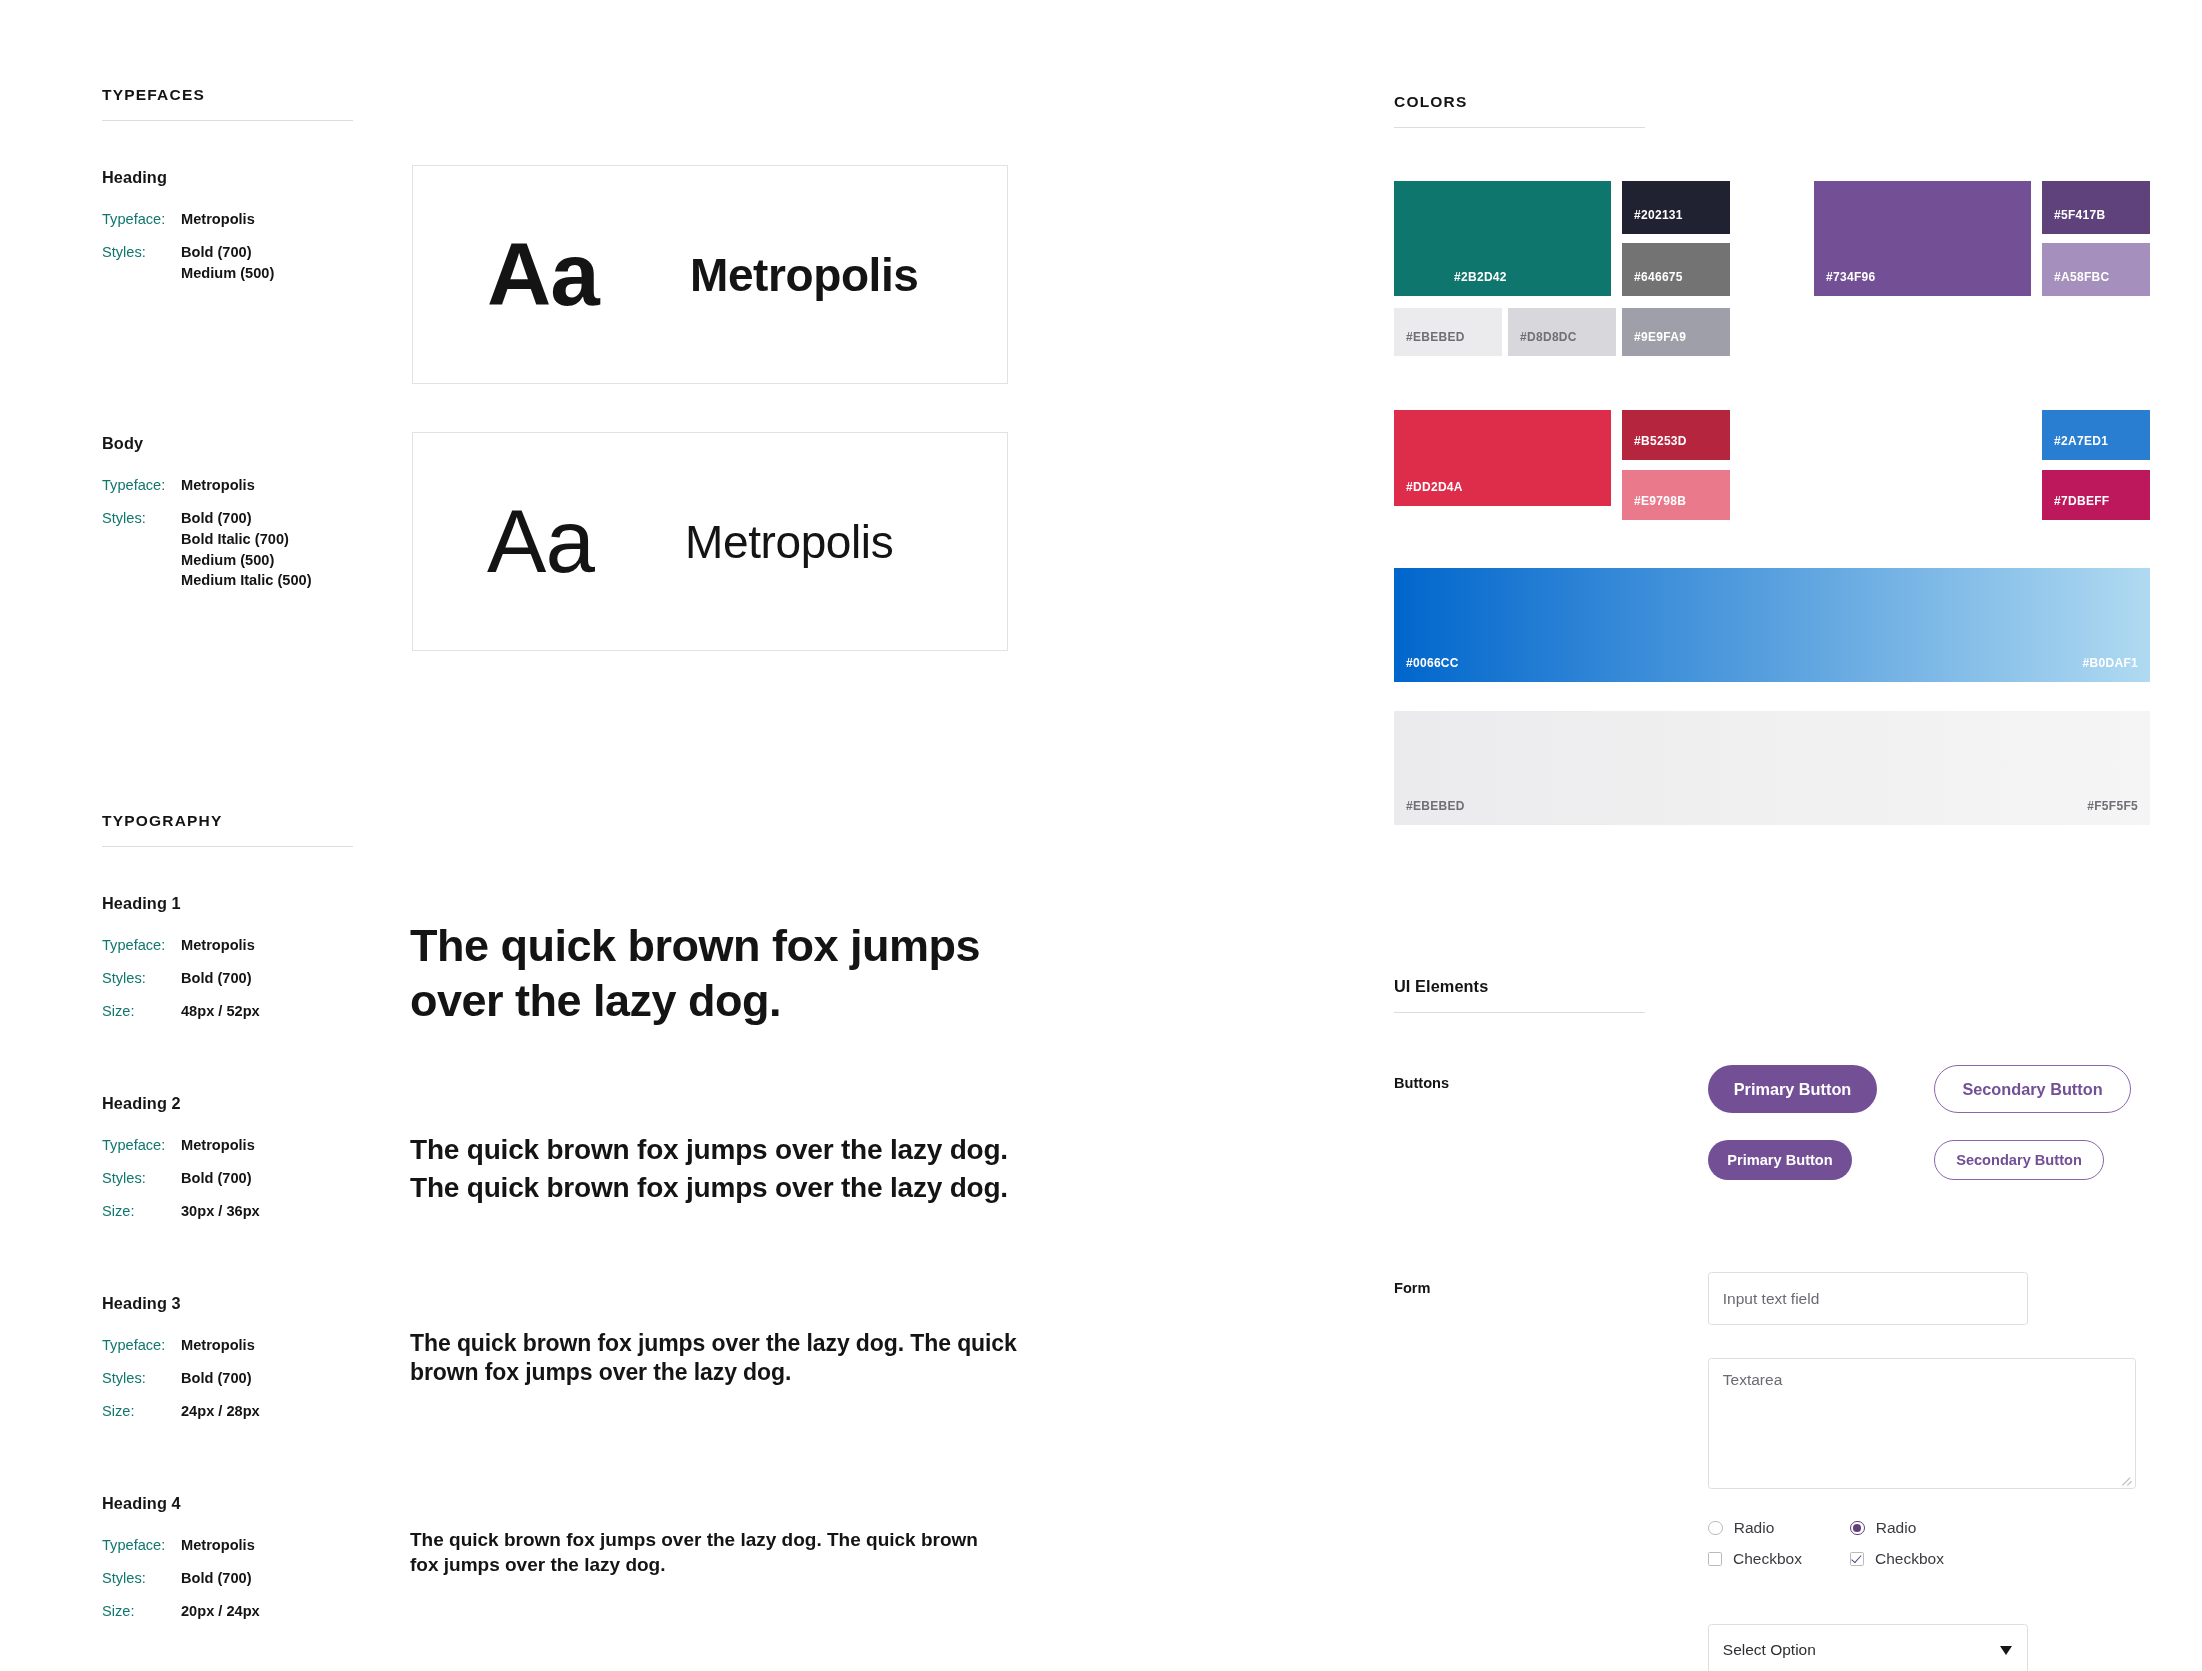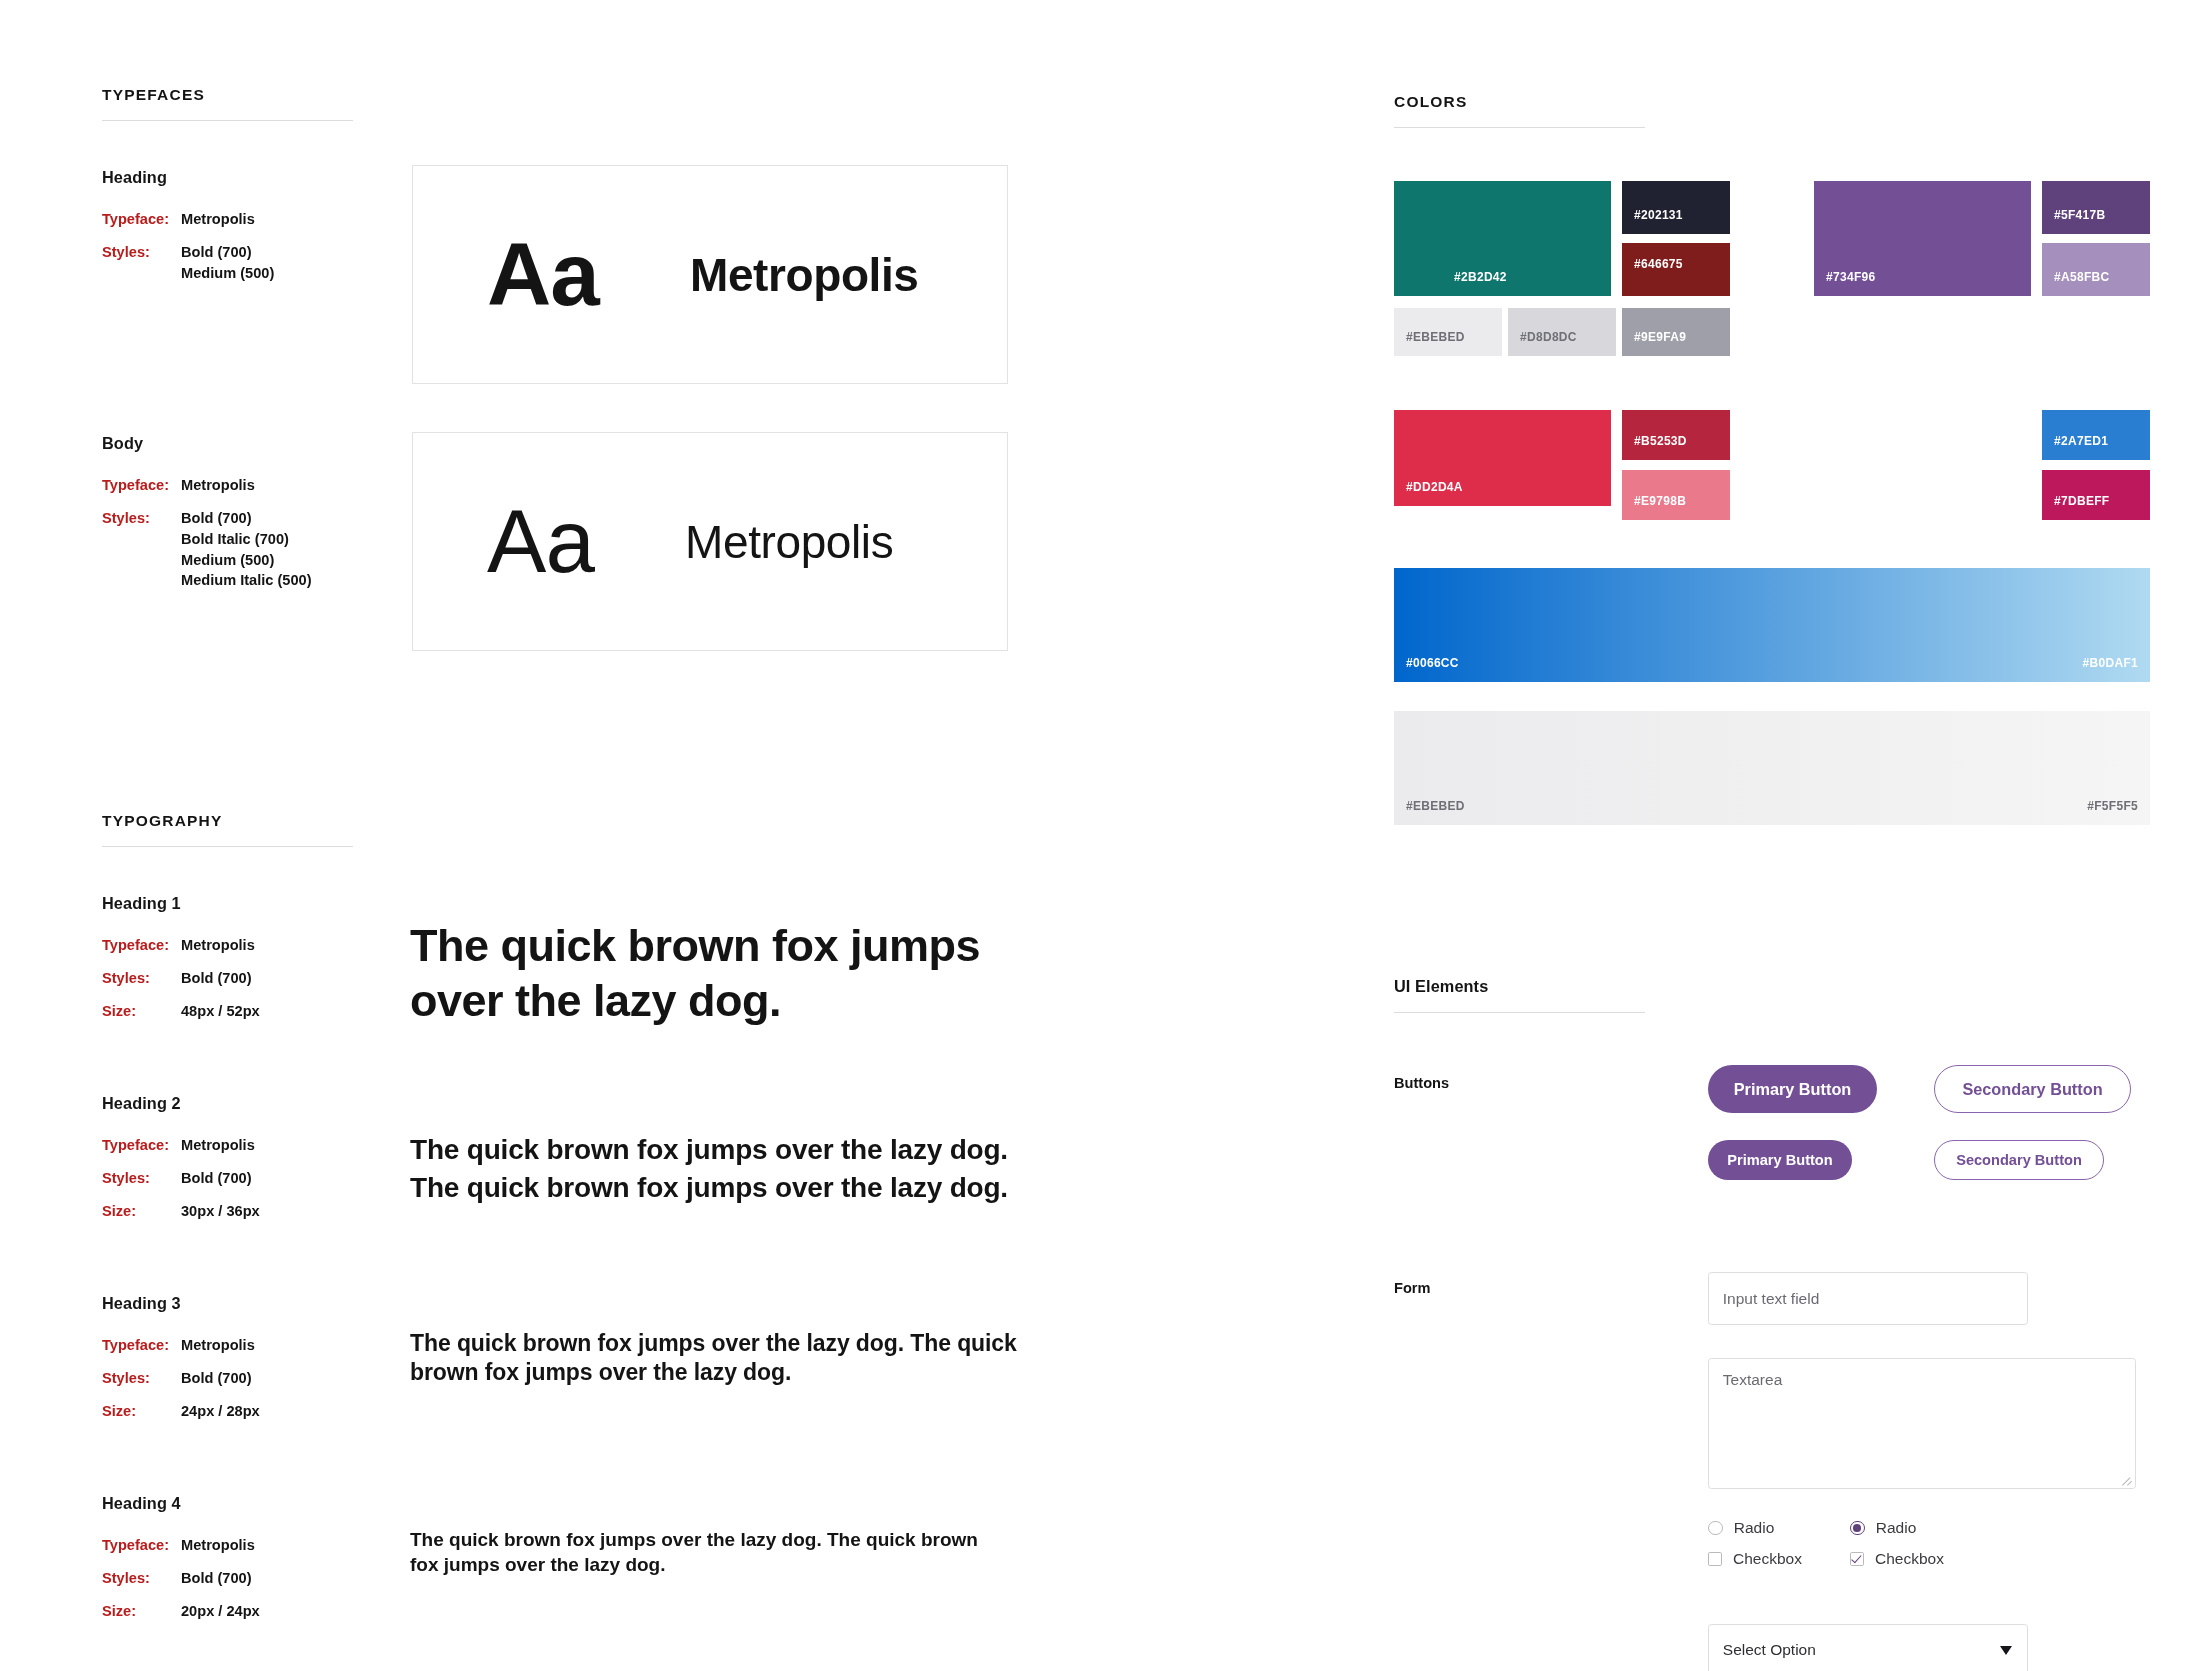--- a/index.html
+++ b/index.html
@@ -50,22 +50,22 @@
   }
   .spec-row {
     display: flex;
     align-items: flex-start;
     margin-bottom: 12px;
   }
   .spec-key {
     width: 79px;
     flex: 0 0 79px;
     font-size: 14.6px;
-    font-weight: 700;
-    color: #b91c1c;
+    font-weight: 400;
+    color: #0f766e;
     line-height: 1.42;
   }
   .spec-val {
     font-size: 14.6px;
     font-weight: 700;
     color: #141414;
     line-height: 1.42;
   }
   .spec-val div { white-space: nowrap; }
 
@@ -399,21 +399,21 @@
     <div class="label">COLORS</div>
     <div class="rule"></div>
   </div>
 
   <div class="swatch" id="c-g0-large" style="left: 1394px; top: 181px; width: 217px; height: 115px; background: #0f766e; padding-left: 48px;">
     <div class="hex" style="color: rgb(255, 255, 255);">#2B2D42</div>
   </div>
   <div class="swatch" id="c-g0-s0" style="left: 1622px; top: 181px; width: 108px; height: 53px; background: rgb(32, 33, 49);">
     <div class="hex" style="color: rgb(255, 255, 255);">#202131</div>
   </div>
-  <div class="swatch" id="c-g0-s1" style="left: 1622px; top: 243px; width: 108px; height: 53px; background: #7f1d1d; align-items: center;">
+  <div class="swatch" id="c-g0-s1" style="left: 1622px; top: 243px; width: 108px; height: 53px; background: #737373;">
     <div class="hex" style="color: rgb(255, 255, 255);">#646675</div>
   </div>
 
   <div class="swatch" id="c-grey0" style="left: 1394px; top: 308px; width: 108px; height: 48px; background: rgb(235, 235, 237);">
     <div class="hex" style="color: rgb(111, 111, 118);">#EBEBED</div>
   </div>
   <div class="swatch" id="c-grey1" style="left: 1508px; top: 308px; width: 108px; height: 48px; background: rgb(216, 216, 220);">
     <div class="hex" style="color: rgb(111, 111, 118);">#D8D8DC</div>
   </div>
   <div class="swatch" id="c-grey2" style="left: 1622px; top: 308px; width: 108px; height: 48px; background: rgb(158, 159, 169);">

